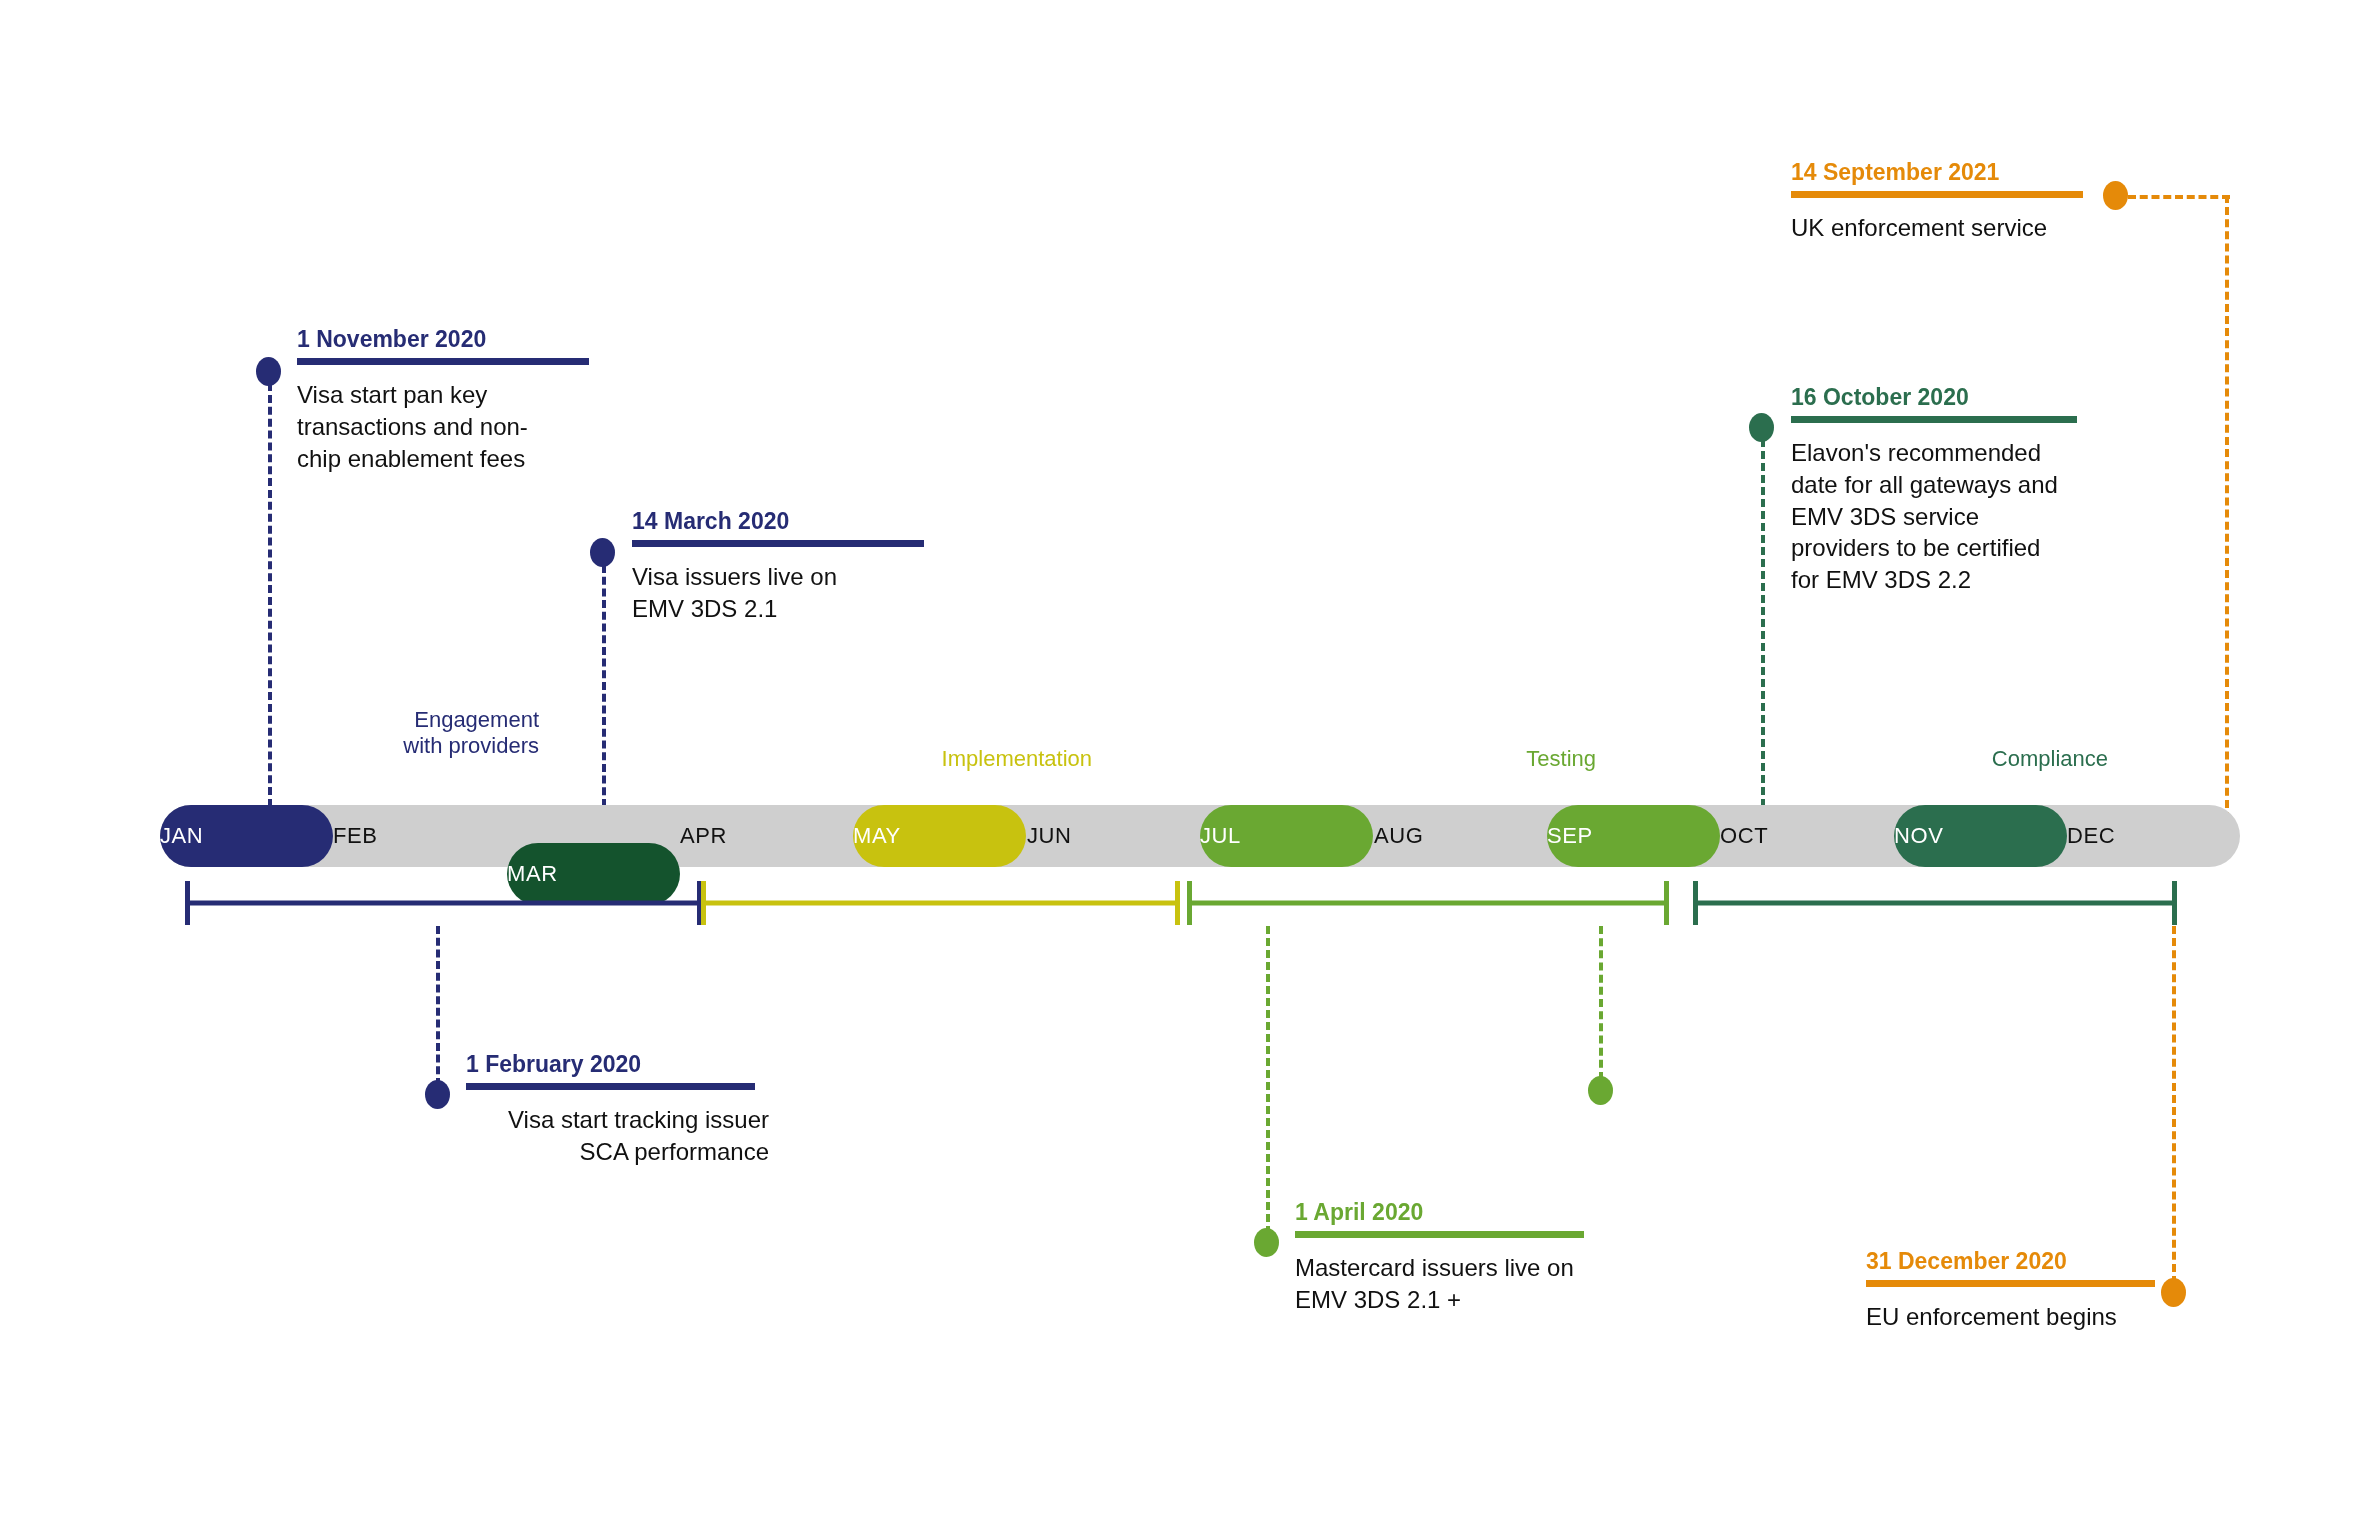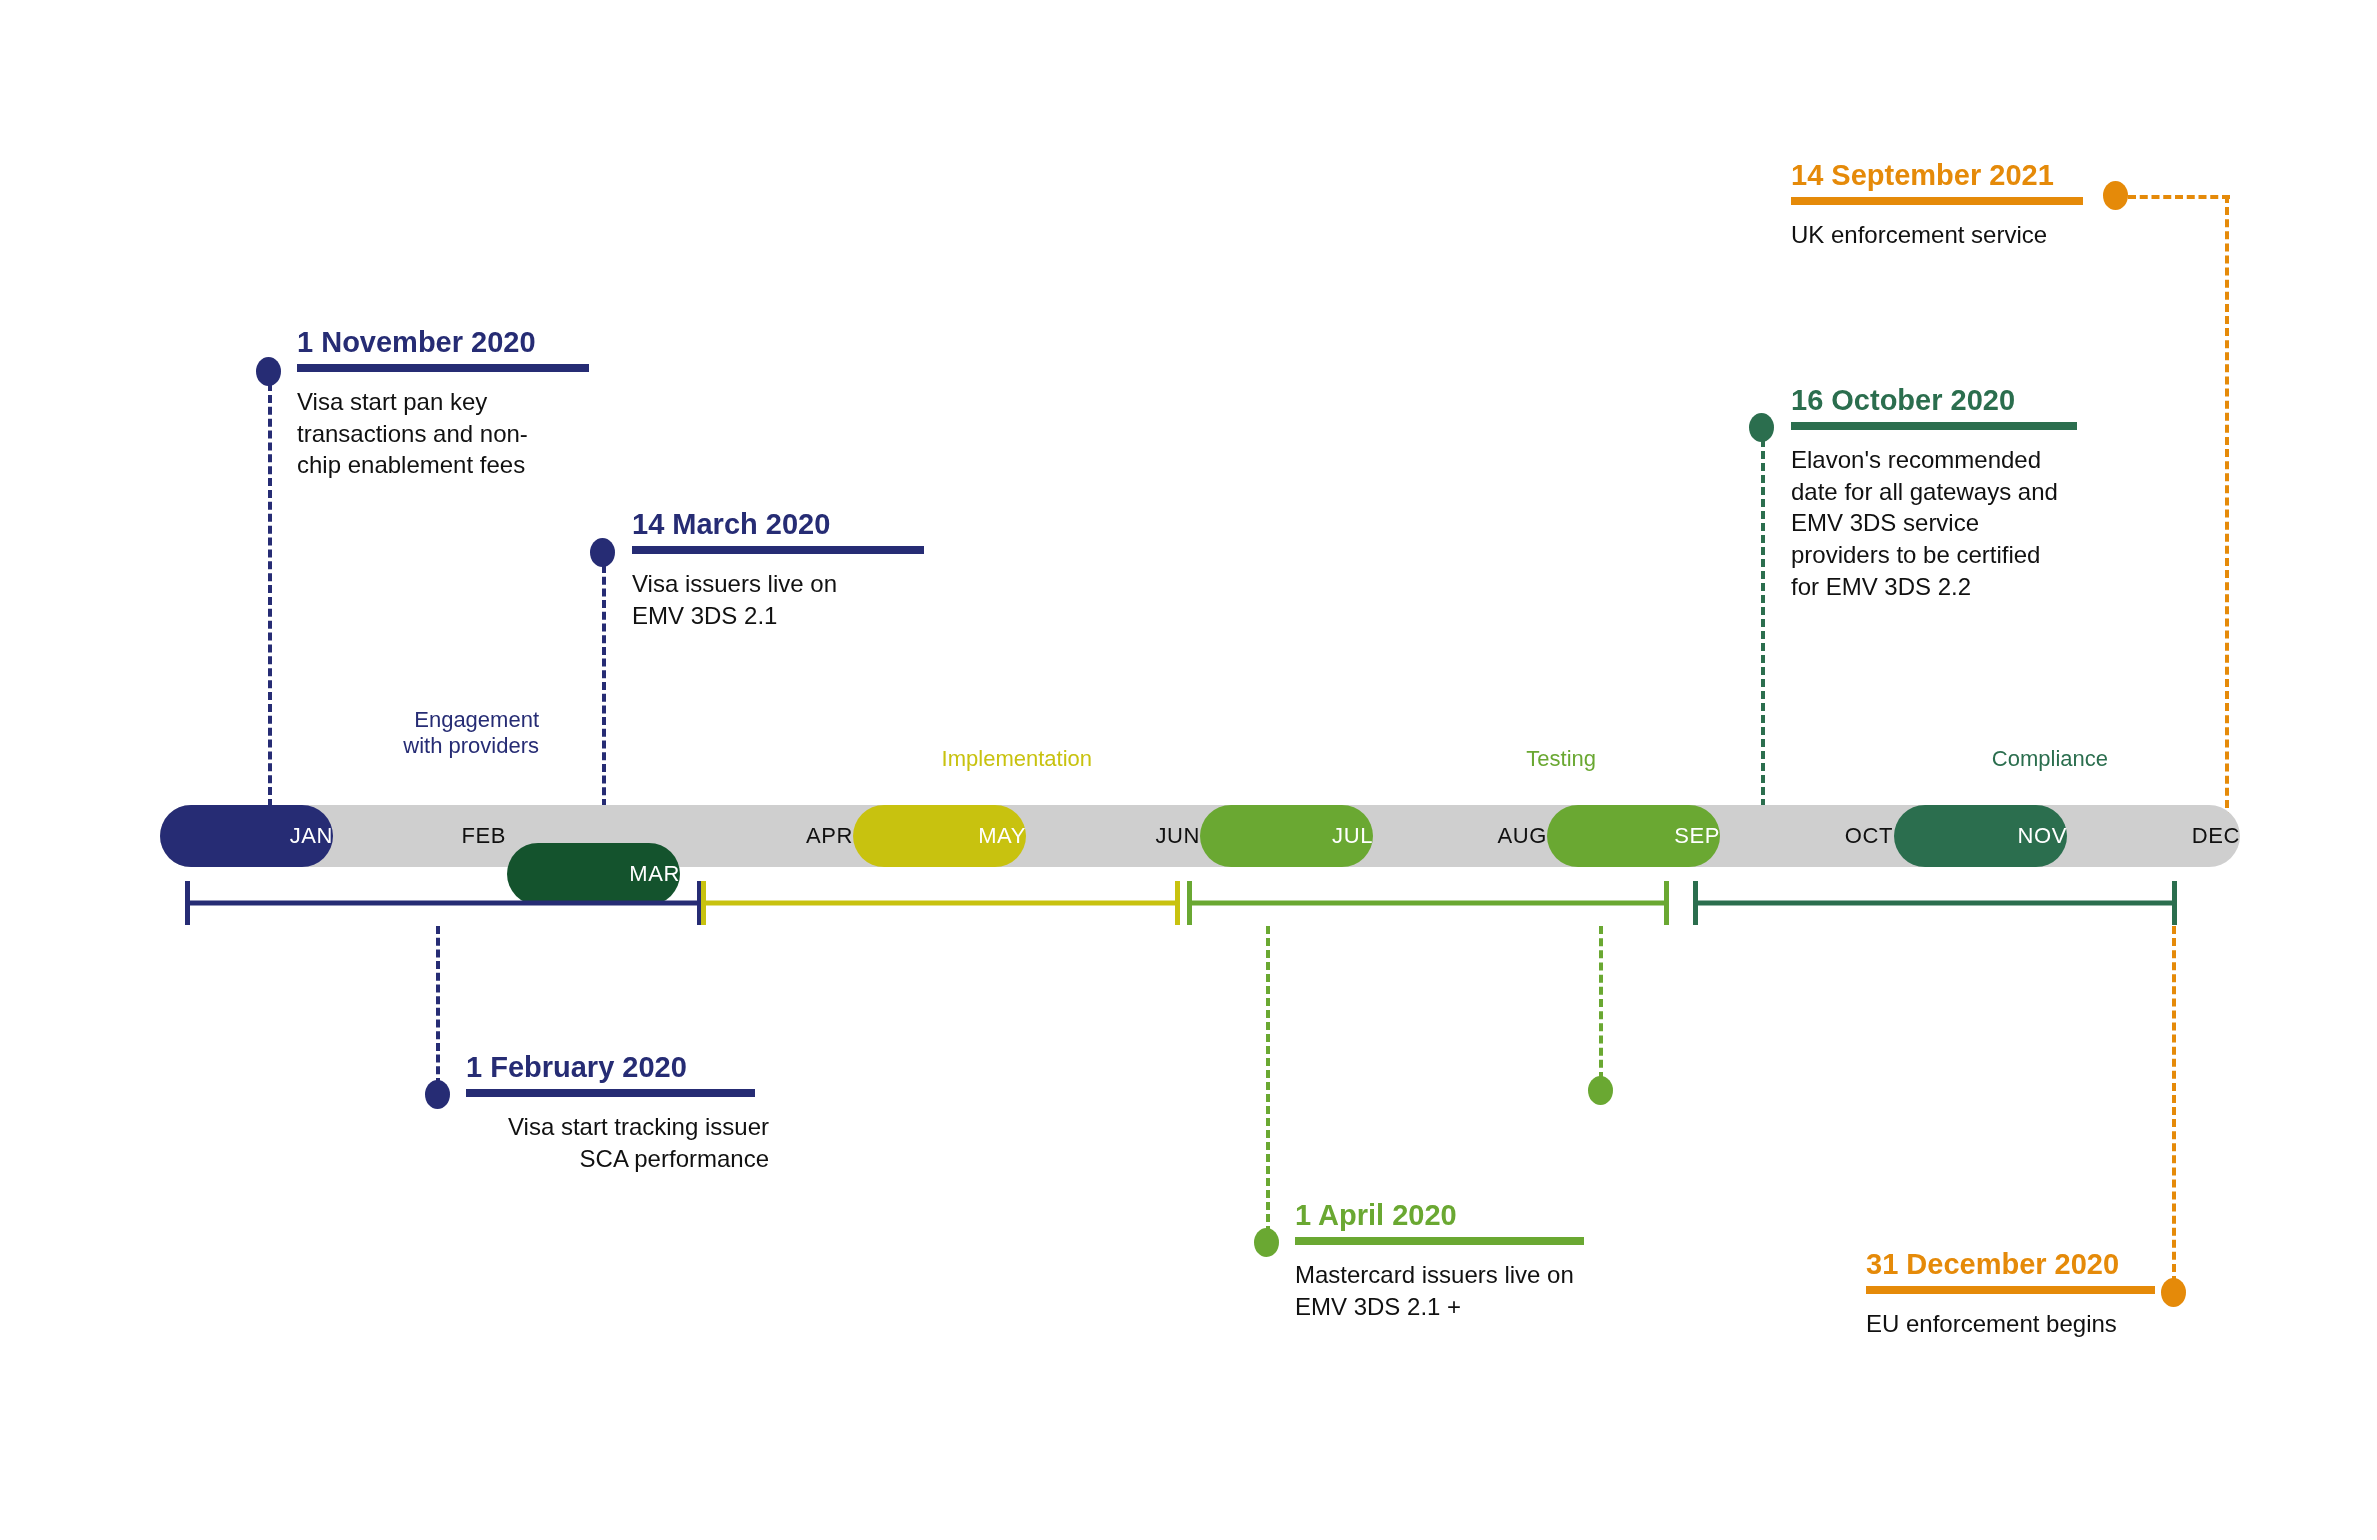--- a/index.html
+++ b/index.html
@@ -4,36 +4,36 @@
 <style>
   html,body{margin:0;padding:0;background:#ffffff;}
   body{width:2377px;height:1541px;position:relative;overflow:hidden;
        font-family:"Liberation Sans","DejaVu Sans",sans-serif;}
   #stage{position:absolute;left:0;top:0;width:2377px;height:1541px;}
 
   
   .monthbar{position:absolute;left:160px;top:805px;width:2080px;height:62px;
             background:#cfcfcf;border-radius:31px;}
   .mseg{position:absolute;top:0;height:62px;display:flex;align-items:center;
-        justify-content:flex-end;font-size:22px;letter-spacing:0.6px;}
+        justify-content:flex-start;font-size:22px;letter-spacing:0.6px;}
   .mseg.fill{border-radius:31px;}
   .mseg span{position:relative;z-index:3;}
 
   
   .phase-label{position:absolute;font-size:22px;line-height:1.17;text-align:right;}
 
   
   .bracket{position:absolute;height:44px;}
   .bracket .hline{position:absolute;left:0;right:0;top:50%;height:5px;transform:translateY(-50%);}
   .bracket .cap{position:absolute;top:0;width:5px;height:44px;}
   .bracket .cap.l{left:0;} .bracket .cap.r{right:0;}
 
   
   .callout{position:absolute;}
-  .co-date{font-size:29px;font-weight:bold;white-space:nowrap;line-height:1.1;}
+  .co-date{font-size:23px;font-weight:bold;white-space:nowrap;line-height:1.1;}
   .co-rule{height:7.2px;margin-top:5.5px;}
   .co-body{font-size:24px;line-height:1.32;color:#111111;margin-top:14.3px;
            font-weight:400;}
   .dot{position:absolute;width:25px;height:29px;border-radius:50%;}
 
   
   .vdash{position:absolute;width:0;border-left-style:dashed;border-left-width:4.4px;}
   .hdash{position:absolute;height:0;border-top-style:dashed;border-top-width:4.4px;}
 </style>
 </head>

